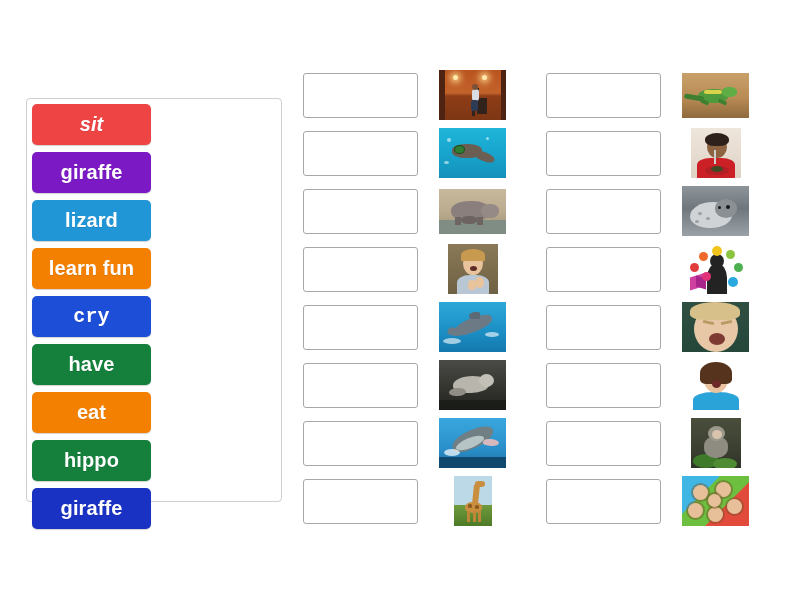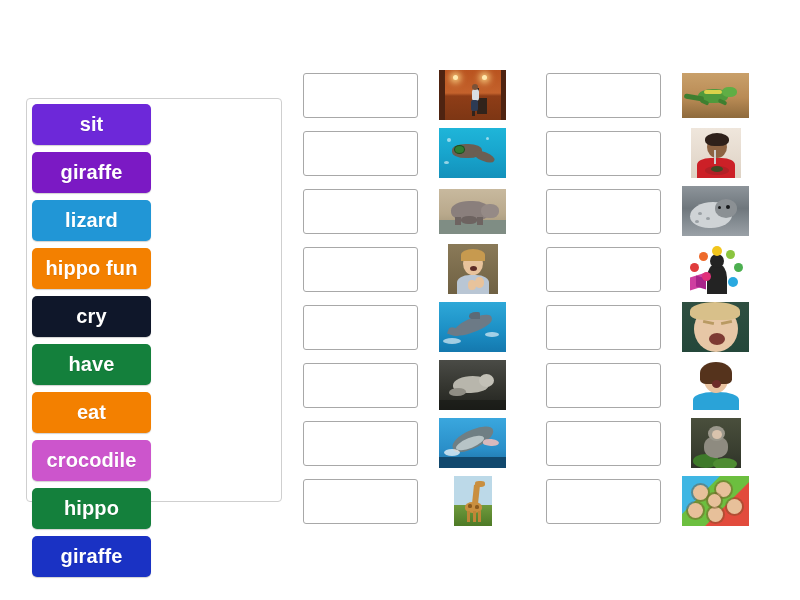--- a/index.html
+++ b/index.html
@@ -216,28 +216,27 @@
   .pic-monkey .face { background:#d9c3ad;border-radius:50%; }
 
   
   .pic-fun { background: linear-gradient(135deg,#3fb6e3 0%, #3fb6e3 32%, #6cbf3f 33%, #6cbf3f 62%, #e24b3c 63%, #e24b3c 100%); }
   .pic-fun .kid { background:#e7c09a;border-radius:50%;box-shadow:0 0 0 2px rgba(120,80,40,.45); }
 </style>
 </head>
 <body>
 
 <div id="tile-bank">
-    <div class="tile" style="background: #6d28d9;">sit</div>
+    <div class="tile" style="background: #ef4444; font-style: italic;">sit</div>
     <div class="tile" style="background: rgb(123, 25, 196);">giraffe</div>
     <div class="tile" style="background: rgb(33, 150, 214);">lizard</div>
-    <div class="tile" style="background: rgb(243, 128, 0);">hippo fun</div>
-    <div class="tile" style="background: #0f172a;">cry</div>
+    <div class="tile" style="background: rgb(243, 128, 0);">learn fun</div>
+    <div class="tile" style="background: #1d4ed8; font-family: Liberation Mono, monospace;">cry</div>
     <div class="tile" style="background: rgb(20, 128, 60);">have</div>
     <div class="tile" style="background: rgb(243, 128, 0);">eat</div>
-    <div class="tile" style="background: rgb(204, 85, 204);">crocodile</div>
     <div class="tile" style="background: rgb(20, 128, 60);">hippo</div>
     <div class="tile" style="background: rgb(26, 50, 196);">giraffe</div>
   </div>
 
 <div id="answer-area">
     <div class="answer-col col-0">
       <div class="answer-row">
         <div class="drop-zone"></div>
         <div class="pic-wrap" title="person sitting on a chair in an orange room">
           <div class="pic scene pic-sit" style="width: 67px; height: 50px;">

